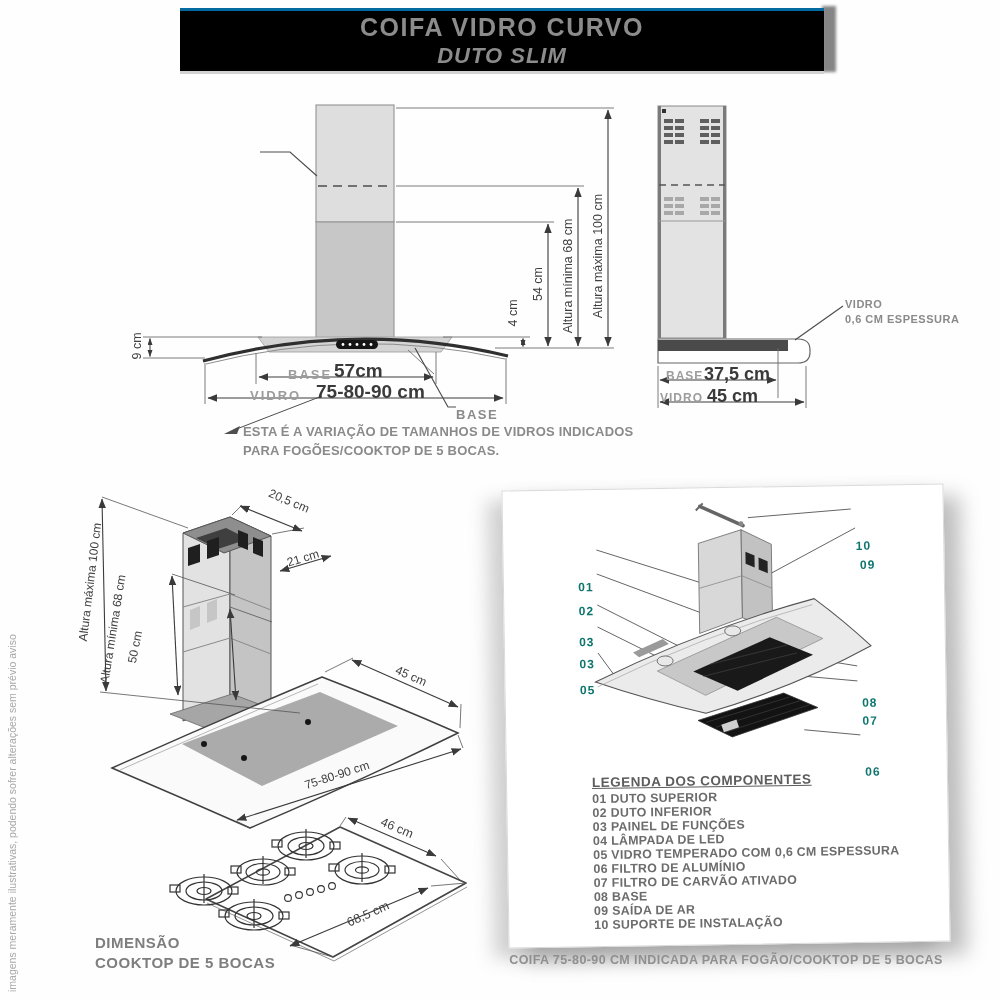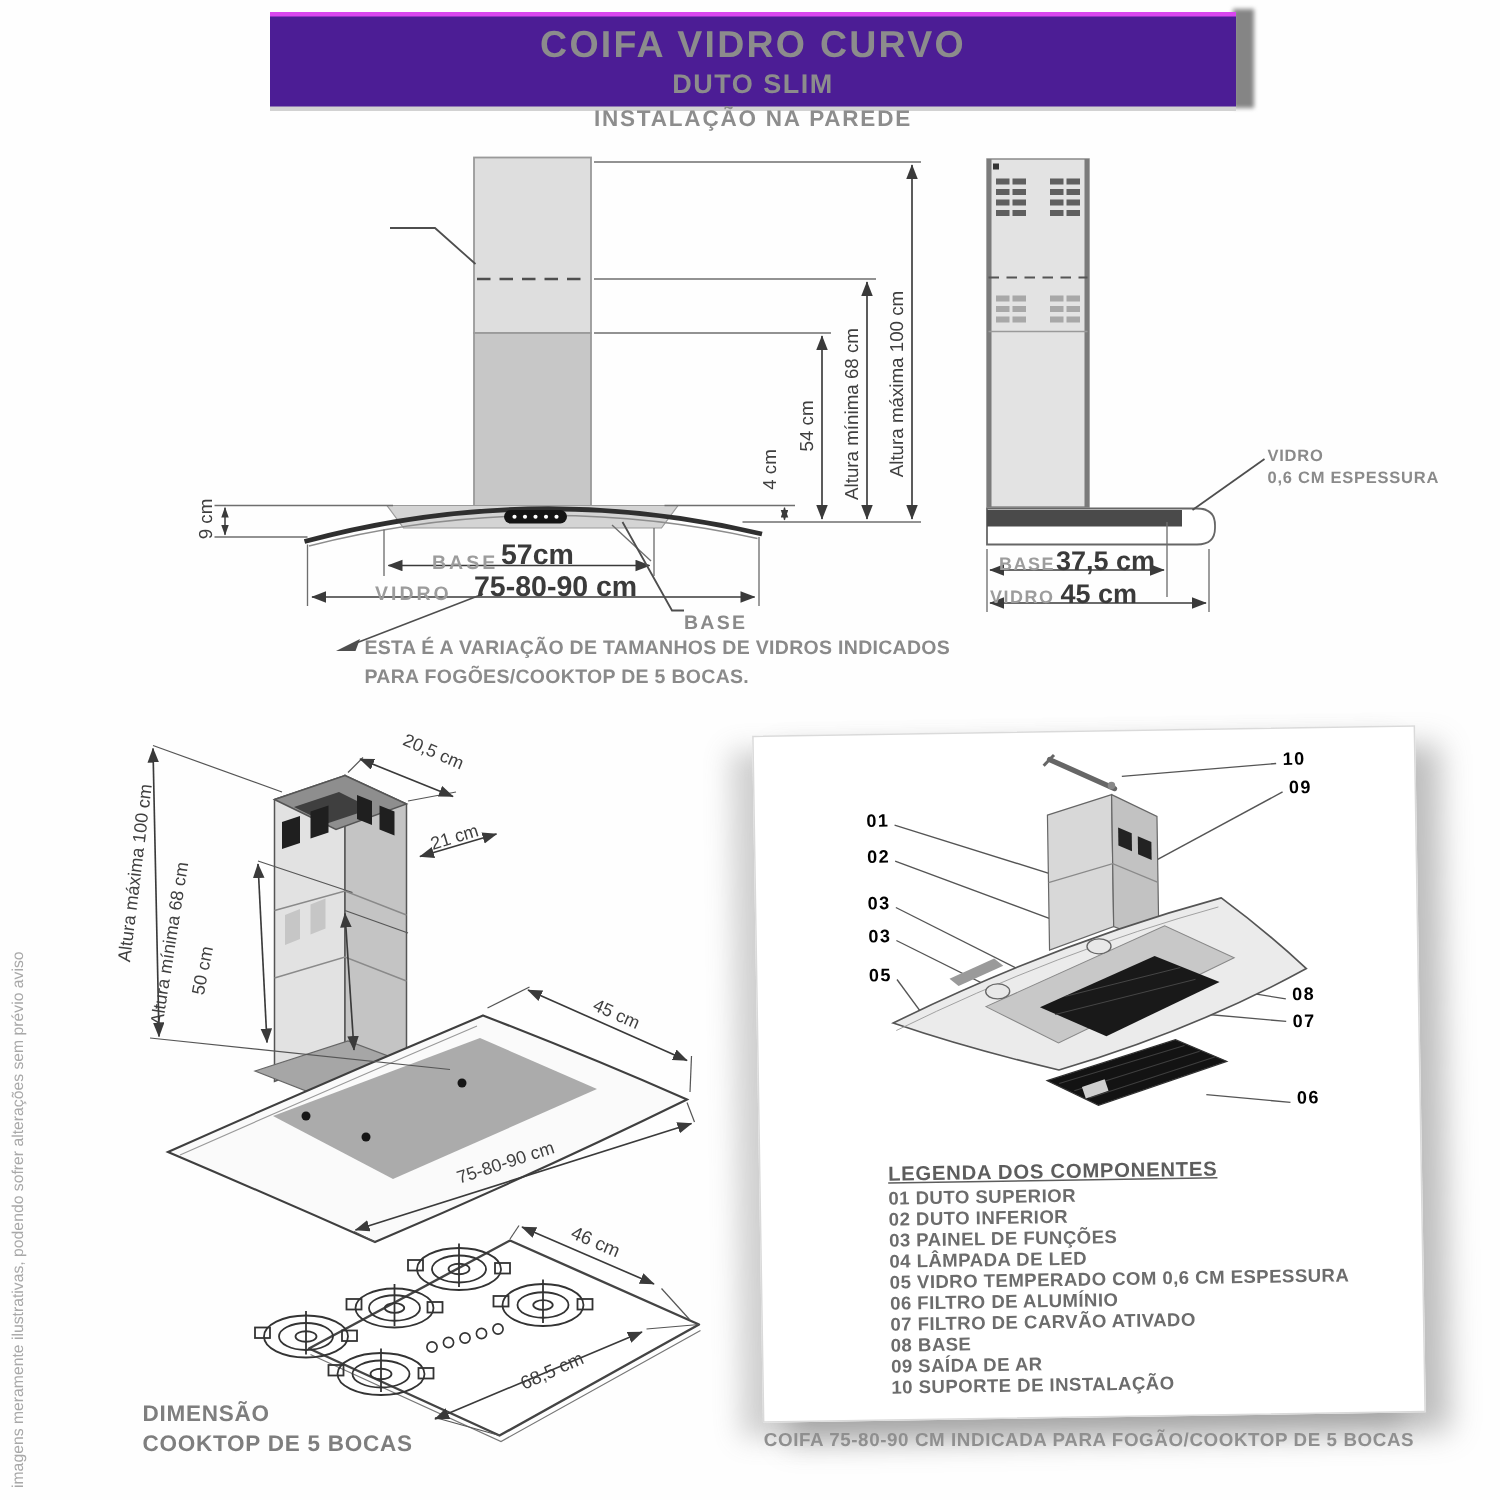--- a/index.html
+++ b/index.html
@@ -5,33 +5,33 @@
   html,body{margin:0;padding:0;background:#ffffff;}
   #canvas{position:relative;width:1000px;height:1000px;background:#fefefe;overflow:hidden;
           font-family:"Liberation Sans","DejaVu Sans",sans-serif;}
   .abs{position:absolute;}
   .pre{white-space:pre-line;}
   .lbl{font-weight:bold;color:#8a8a8a;}
   .word{font-weight:bold;color:#9c9c9c;letter-spacing:2px;font-size:13px;}
   .val{font-weight:600;color:#3a3a3a;font-size:19px;}
   .dimtxt{color:#3f3f3f;font-size:12.5px;font-weight:500;text-align:center;}
   .rot90{transform:rotate(-90deg);}
-  #title-box{left:180px;top:8px;width:644px;height:60px;border-top:3px solid #d946ef;
-             border-bottom:3px solid #d2d2d2;background:#4c1d95;display:flex;flex-direction:column;
+  #title-box{left:180px;top:8px;width:644px;height:60px;border-top:3px solid #0369a1;
+             border-bottom:3px solid #d2d2d2;background:#000000;display:flex;flex-direction:column;
              align-items:center;justify-content:center;}
   #title-shadow{left:822px;top:6px;width:14px;height:66px;background:#858585;filter:blur(1.5px);}
   #main-title{font-size:25px;font-weight:bold;color:#8c8c8c;letter-spacing:1.5px;}
-  #sub-title{font-size:18px;font-weight:bold;color:#8c8c8c;letter-spacing:1px;margin-top:1px;}
+  #sub-title{font-size:22px;font-weight:bold;color:#8c8c8c;letter-spacing:1px;margin-top:1px;font-style:italic;}
   #section-title{left:180px;top:71px;width:644px;text-align:center;font-size:15px;
                  font-weight:bold;color:#8d8d8d;letter-spacing:1.2px;}
   #exploded-panel{left:505px;top:487px;width:440px;height:456px;background:#fff;
                   border:1px solid #dadada;transform:rotate(-0.9deg);
                   box-shadow:16px 13px 20px rgba(95,95,95,.40), -15px 10px 18px rgba(110,110,110,.30);}
   .callout{position:absolute;width:24px;text-align:center;font-size:12px;font-weight:bold;
-           color:#000000;letter-spacing:1px;}
+           color:#0f766e;letter-spacing:1px;margin-top:40px;}
   .legend-item{position:absolute;left:85px;font-size:12.4px;font-weight:bold;color:#6c6c6c;
                letter-spacing:0.3px;}
   #legend-title{position:absolute;left:85px;top:285px;font-size:13.5px;font-weight:bold;
                 color:#5d5d5d;text-decoration:underline;letter-spacing:0.5px;}
   #bottom-caption{left:505px;top:953px;width:442px;text-align:center;font-size:12.5px;
                   font-weight:bold;color:#8f8f8f;letter-spacing:0.4px;}
   #side-note{left:6px;top:992px;width:382px;transform:rotate(-90deg);transform-origin:0 0;
              font-size:10.5px;color:#a8a8a8;}
   svg{position:absolute;left:0;top:0;}
 </style>
@@ -263,21 +263,20 @@
       <line x1="466" y1="883" x2="431" y2="886" stroke="#555" stroke-width="0.8"></line>
       <line x1="290" y1="946" x2="428" y2="888" stroke="#3a3a3a" stroke-width="1.1" marker-start="url(#ah)" marker-end="url(#ah)"></line>
     </g>
   </svg>
 
   <div id="title-shadow" class="abs"></div>
   <div id="title-box" class="abs">
     <div id="main-title">COIFA VIDRO CURVO</div>
     <div id="sub-title">DUTO SLIM</div>
   </div>
-  <div id="section-title" class="abs">INSTALAÇÃO NA PAREDE</div>
 
   <div class="abs dimtxt rot90" style="left:115px;top:339px;width:44px;">9 cm</div>
   <div class="abs dimtxt rot90" style="left:491px;top:306px;width:44px;">4 cm</div>
   <div class="abs dimtxt rot90" style="left:510px;top:277px;width:56px;">54 cm</div>
   <div class="abs dimtxt rot90" style="left:502px;top:269px;width:132px;">Altura mínima 68 cm</div>
   <div class="abs dimtxt rot90" style="left:525px;top:249px;width:146px;">Altura máxima 100 cm</div>
   <div class="abs word" style="left:288px;top:367px;">BASE</div>
   <div class="abs val" style="left:334px;top:360px;">57cm</div>
   <div class="abs word" style="left:250px;top:388px;">VIDRO</div>
   <div class="abs val" style="left:316px;top:381px;">75-80-90 cm</div>

